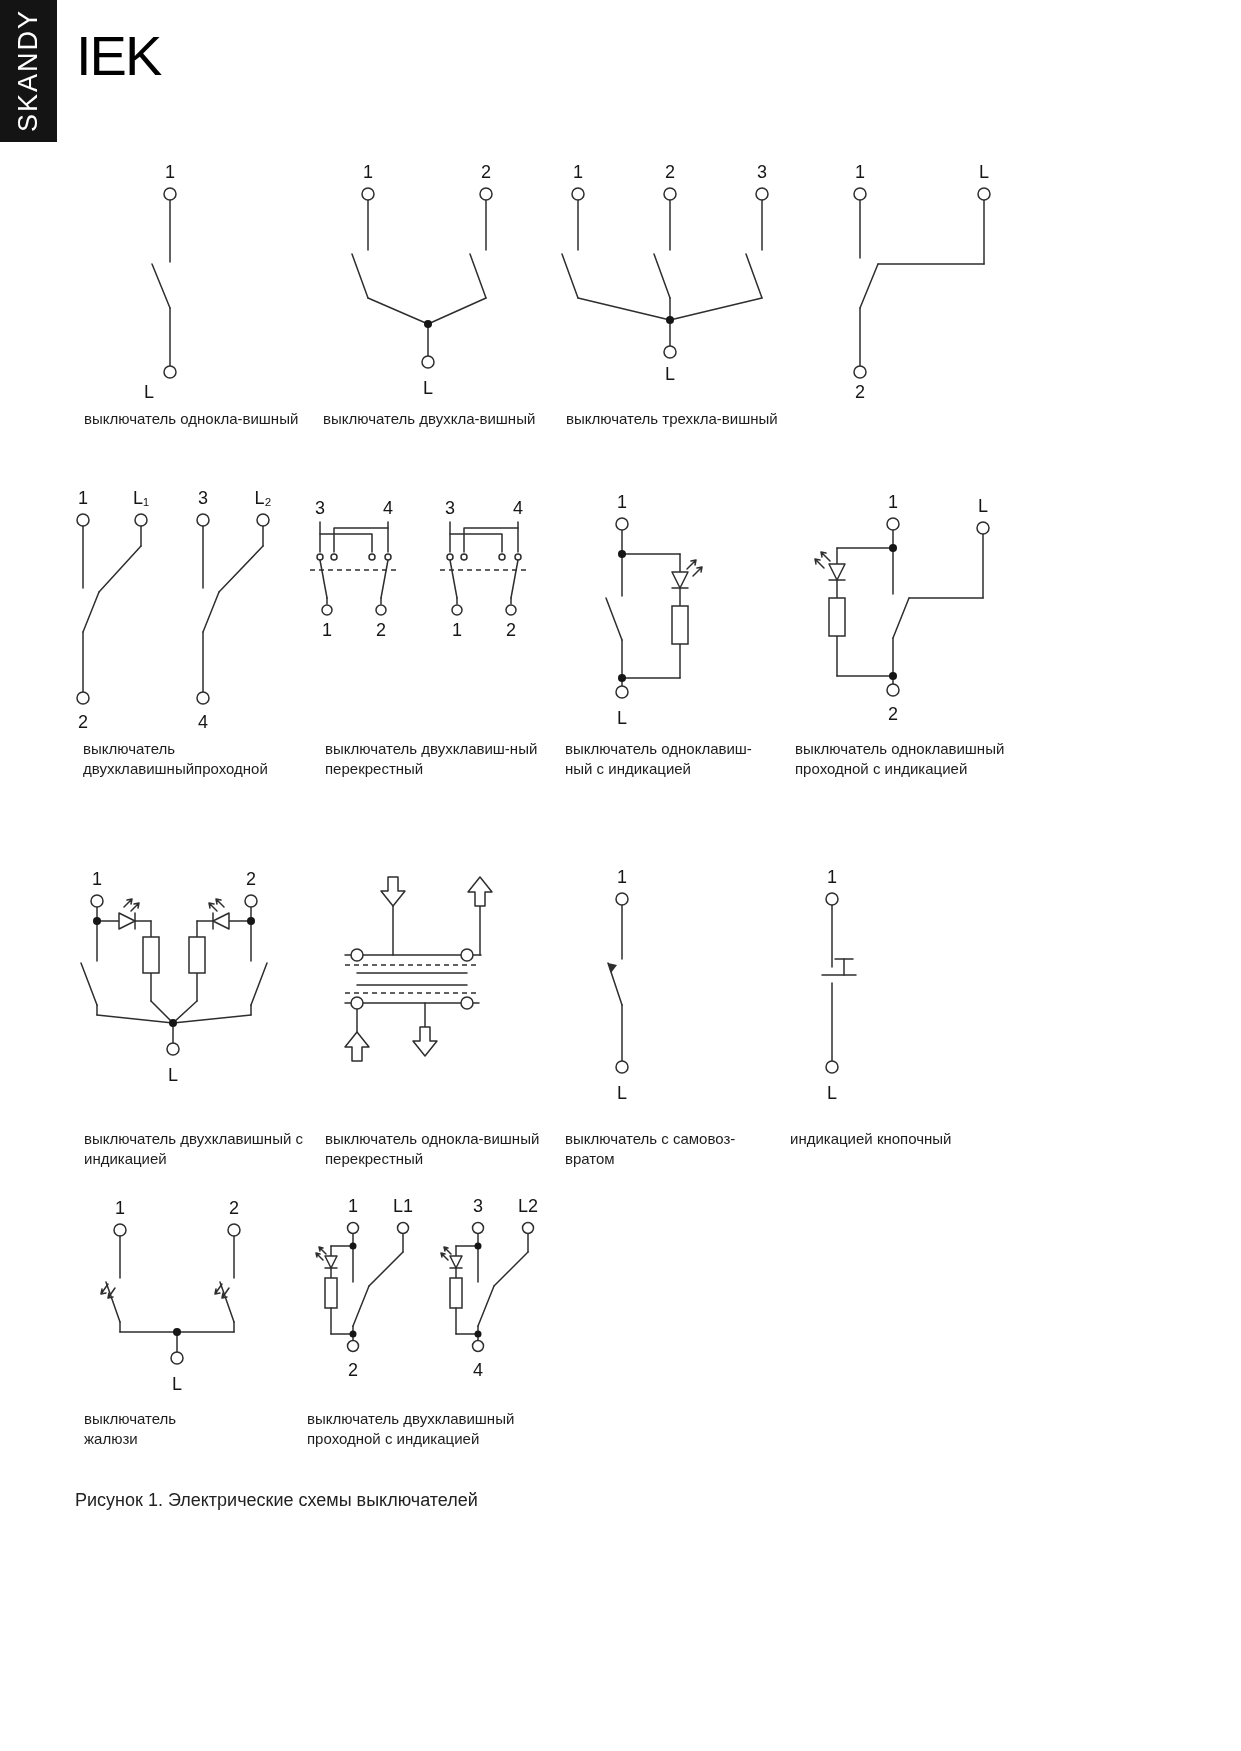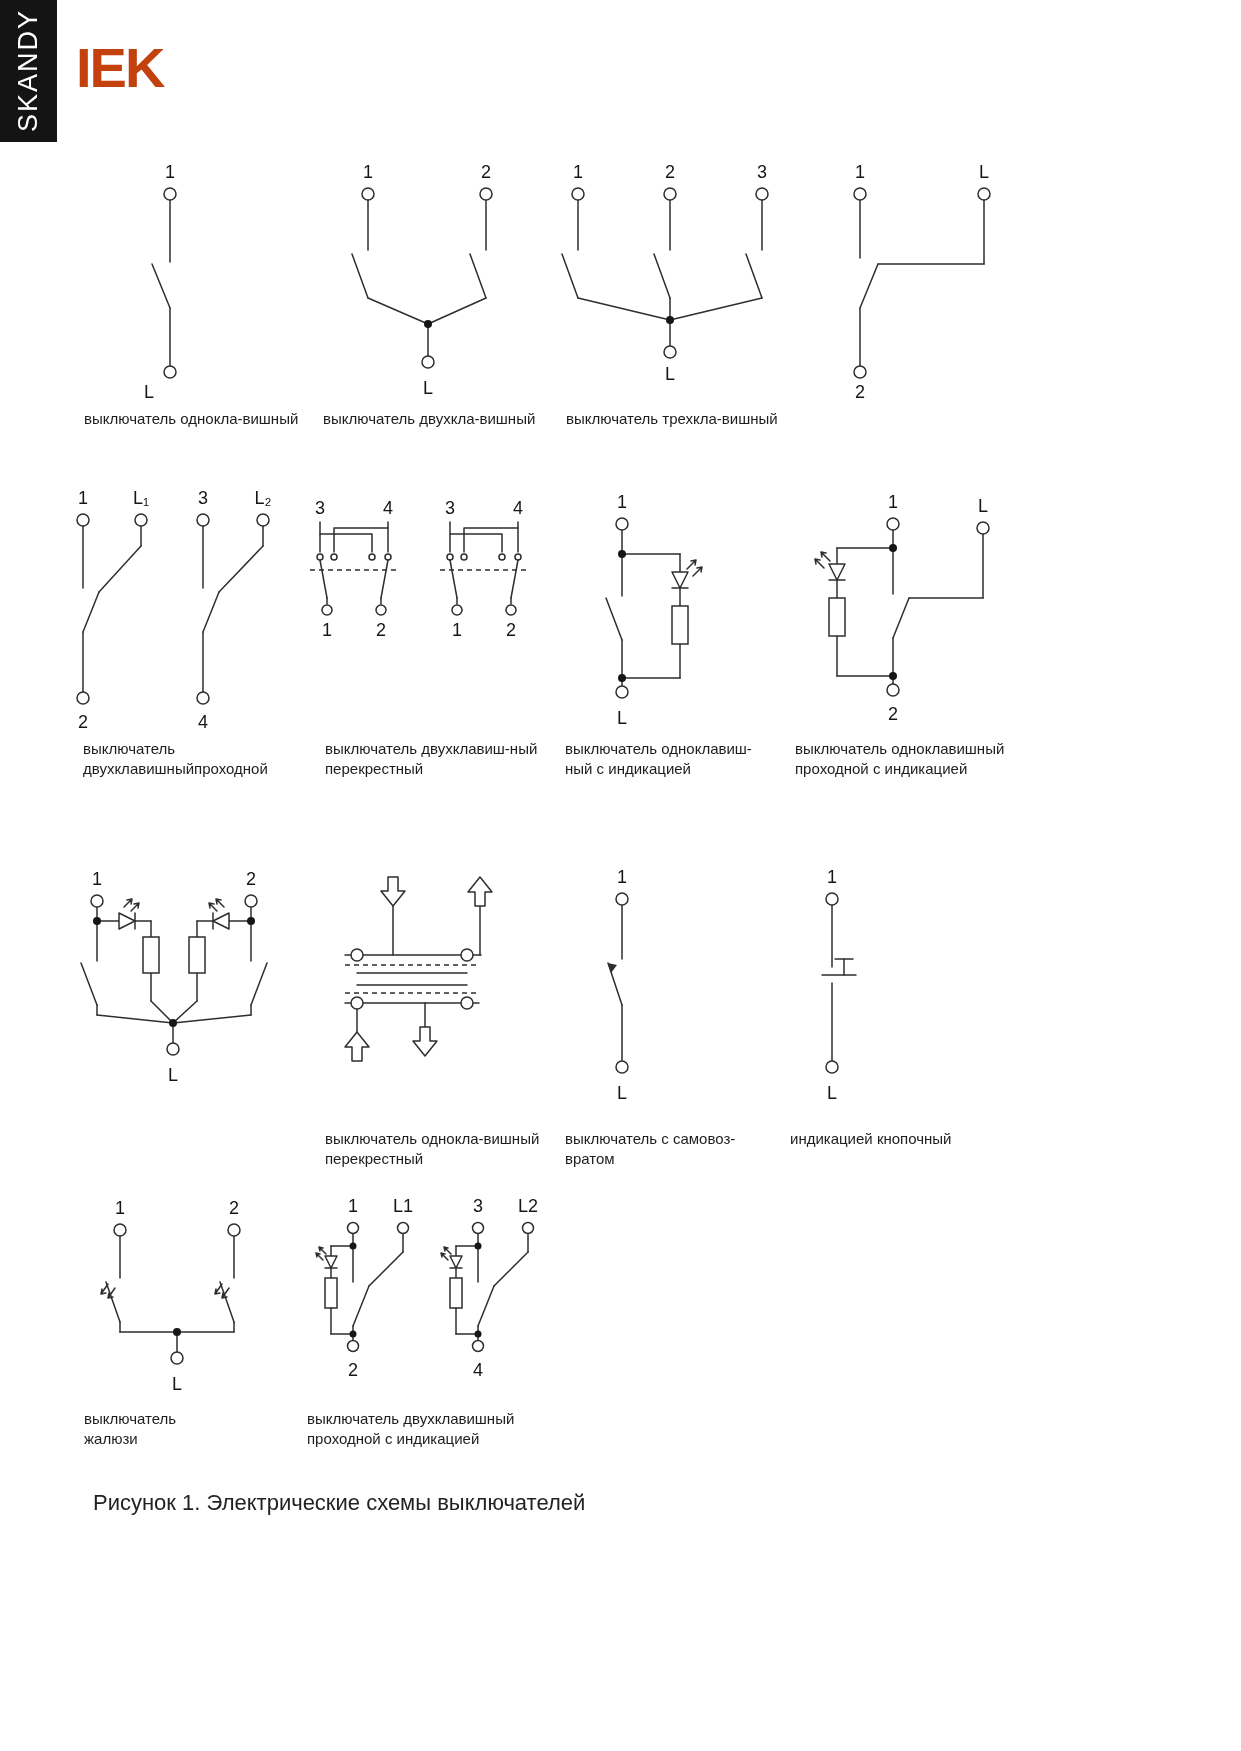--- a/index.html
+++ b/index.html
@@ -1,33 +1,33 @@
 <!DOCTYPE html>
 <html><head>
 <meta charset="utf-8">
 <style>
   *{box-sizing:border-box}
   body{margin:0;background:#ffffff}
   .page{position:relative;width:1241px;height:1751px;background:#fff;font-family:"Liberation Sans",sans-serif;overflow:hidden}
   .brand-strip{position:absolute;left:0;top:0;width:57px;height:142px;background:#141414;display:flex;align-items:center;justify-content:center}
   .brand-strip span{writing-mode:vertical-rl;transform:rotate(180deg);color:#fff;font-size:27px;letter-spacing:2px;font-weight:500}
-  .logo{position:absolute;left:76px;top:40px;font-size:56px;font-weight:700;letter-spacing:-2px;color:#c2410c;line-height:1}
+  .logo{position:absolute;left:76px;top:28px;font-size:56px;font-weight:400;letter-spacing:-2px;color:#000000;line-height:1}
   .cell{position:absolute;margin:0}
   .cell figcaption{font-size:15px;color:#1d1d1d;line-height:1.32;white-space:pre-line;margin-top:4px}
   svg{display:block}
   svg text{font-family:"Liberation Sans","DejaVu Sans",sans-serif;font-size:18px;fill:#161616;text-anchor:middle}
   .wire{stroke:#2e2e2e;stroke-width:1.5;fill:none;stroke-linecap:round;stroke-linejoin:round}
   .term{fill:#fff;stroke:#2e2e2e;stroke-width:1.5}
   .dot{fill:#161616}
   .res{fill:#fff;stroke:#2e2e2e;stroke-width:1.5}
   .led{fill:#fff;stroke:#2e2e2e;stroke-width:1.5;stroke-linejoin:round}
   .dash{stroke:#2e2e2e;stroke-width:1.3;stroke-dasharray:5 4;fill:none}
   .aout{fill:#fff;stroke:#2e2e2e;stroke-width:1.5;stroke-linejoin:round}
   .ah{fill:#2e2e2e}
-  .fig-caption{position:absolute;left:93px;top:1490px;font-size:22px;color:#222}
+  .fig-caption{position:absolute;left:75px;top:1490px;font-size:18px;color:#222}
 </style>
 </head>
 <body>
 
 <div class="page">
 
   <div class="brand-strip">
     <span>SKANDY</span>
   </div>
   <div class="logo">IEK</div>
@@ -301,20 +301,22 @@
       <circle class="dot" cx="52" cy="66" r="4"></circle>
       <circle class="dot" cx="206" cy="66" r="4"></circle>
       <circle class="dot" cx="128" cy="168" r="4"></circle>
       <circle class="term" cx="52" cy="46" r="6"></circle>
       <circle class="term" cx="206" cy="46" r="6"></circle>
       <circle class="term" cx="128" cy="194" r="6"></circle>
       <text x="52" y="30">1</text>
       <text x="206" y="30">2</text>
       <text x="128" y="226">L</text>
     </svg>
+    <figcaption style="margin-left:39px">выключатель двухклавишный с
+индикацией</figcaption>
   </figure>
 
   <figure class="cell" style="left:295px;top:855px">
     <svg width="240" height="270" viewBox="0 0 240 270">
       <g>
         <line class="wire" x1="50" y1="100" x2="186" y2="100"></line>
         <line class="wire" x1="50" y1="148" x2="184" y2="148"></line>
         <line class="wire" x1="62" y1="118" x2="172" y2="118"></line>
         <line class="wire" x1="62" y1="130" x2="172" y2="130"></line>
         <line class="dash" x1="50" y1="110" x2="184" y2="110"></line>

